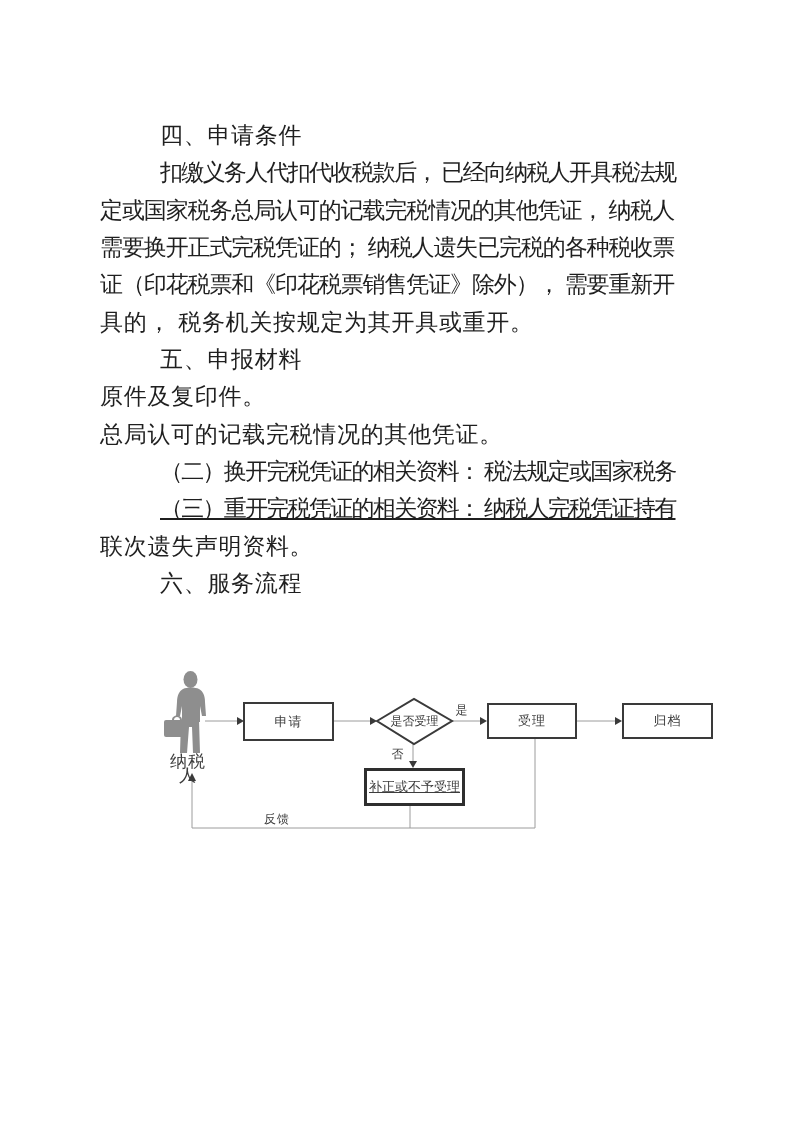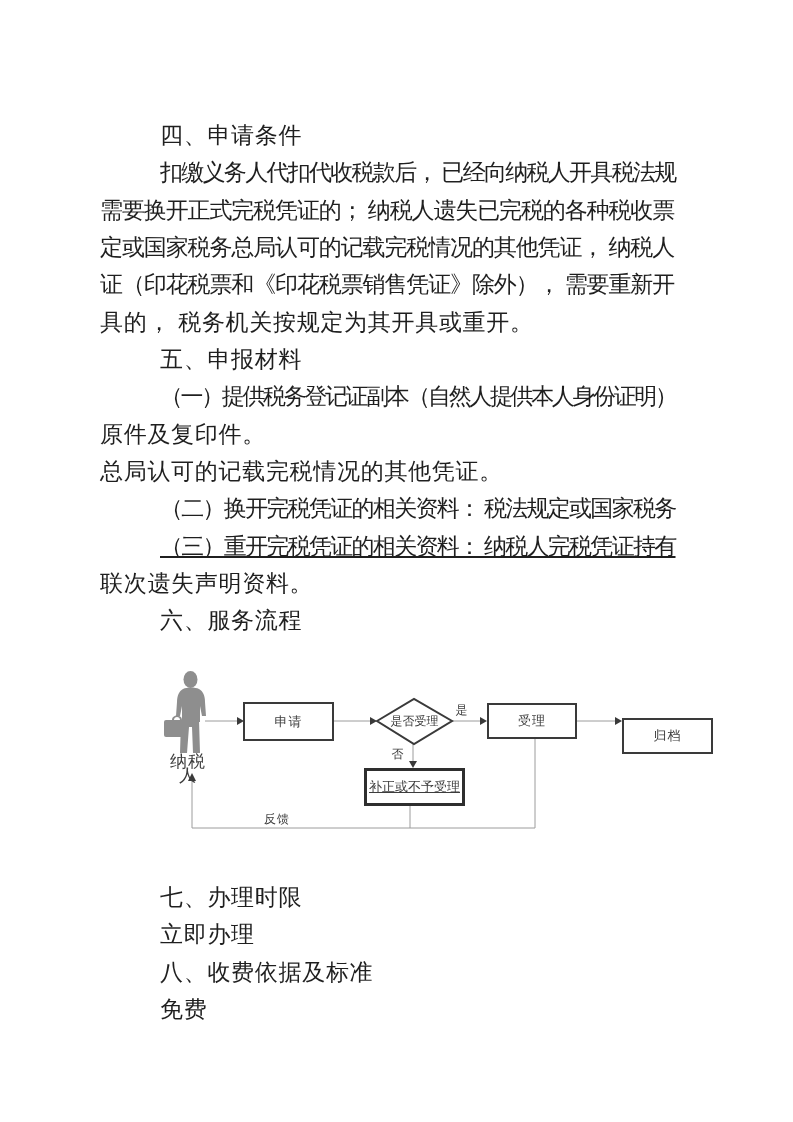--- a/index.html
+++ b/index.html
@@ -41,26 +41,25 @@
   }
 </style>
 </head>
 <body>
 
 <div class="page">
 
   <div class="textblock top">
     <div class="line indent"><span>四、申请条件</span></div>
     <div class="line indent" style="letter-spacing: -1.71562px;"><span>扣缴义务人代扣代收税款后， 已经向纳税人开具税法规</span></div>
+    <div class="line" style="letter-spacing: -1.12211px;"><span>定或国家税务总局认可的记载完税情况的其他凭证， 纳税人</span></div>
     <div class="line" style="letter-spacing: -1.12211px;"><span>需要换开正式完税凭证的； 纳税人遗失已完税的各种税收票</span></div>
-    <div class="line" style="letter-spacing: -1.12211px;"><span>定或国家税务总局认可的记载完税情况的其他凭证， 纳税人</span></div>
     <div class="line" style="letter-spacing: -1.12211px;"><span>证（印花税票和《印花税票销售凭证》除外）， 需要重新开</span></div>
     <div class="line"><span>具的， 税务机关按规定为其开具或重开。</span></div>
     <div class="line indent"><span>五、申报材料</span></div>
-    <div class="line indent" style="letter-spacing: -2.38px;"><span>（一）提供税务登记证副本（自然人提供本人身份证明）</span></div>
     <div class="line"><span>原件及复印件。</span></div>
     <div class="line"><span>总局认可的记载完税情况的其他凭证。</span></div>
     <div class="line indent" style="letter-spacing: -1.71562px;"><span>（二）换开完税凭证的相关资料： 税法规定或国家税务</span></div>
     <div class="line indent" style="letter-spacing: -1.71562px; text-decoration: underline;"><span>（三）重开完税凭证的相关资料： 纳税人完税凭证持有</span></div>
     <div class="line"><span>联次遗失声明资料。</span></div>
     <div class="line indent"><span>六、服务流程</span></div>
   </div>
 
   <div class="flowchart">
     <svg width="793" height="200" viewBox="0 0 793 200">
@@ -99,33 +98,27 @@
 
     <div class="fc-box" style="left:243px; top:46px; width:91px; height:39px;">
       <span>申请</span>
     </div>
     <div class="fc-diamond-text">
       <span>是否受理</span>
     </div>
     <div class="fc-box" style="left:487px; top:47px; width:90px; height:36px;">
       <span>受理</span>
     </div>
-    <div class="fc-box" style="left:622px; top:62px; width:91px; height:36px;">
+    <div class="fc-box" style="left:622px; top:47px; width:91px; height:36px;">
       <span>归档</span>
     </div>
     <div class="fc-box thick" style="left:364px; top:112px; width:101px; height:38px; letter-spacing:0;text-decoration:underline;">
       <span>补正或不予受理</span>
     </div>
 
     <div class="fc-label" style="left:162px; top:99px; width:52px; font-size:17px;">纳税人</div>
     <div class="fc-label" style="left:452px; top:47px; width:20px;">是</div>
     <div class="fc-label" style="left:388px; top:91px; width:20px;">否</div>
     <div class="fc-label" style="left:256px; top:156px; width:42px;">反馈</div>
   </div>
 
-  <div class="textblock bottom">
-    <div class="line indent"><span>七、办理时限</span></div>
-    <div class="line indent"><span>立即办理</span></div>
-    <div class="line indent"><span>八、收费依据及标准</span></div>
-    <div class="line indent"><span>免费</span></div>
-  </div>
 
 </div>
 
 </body></html>

